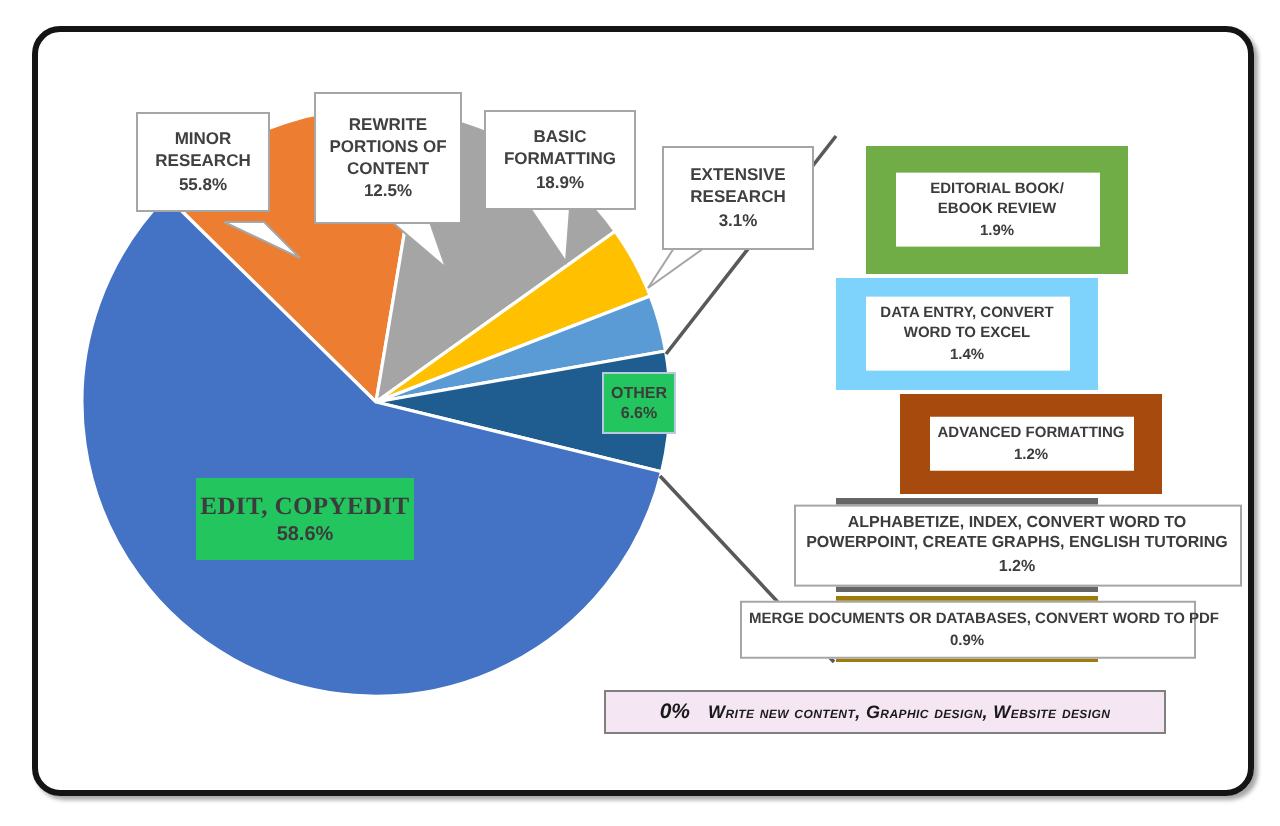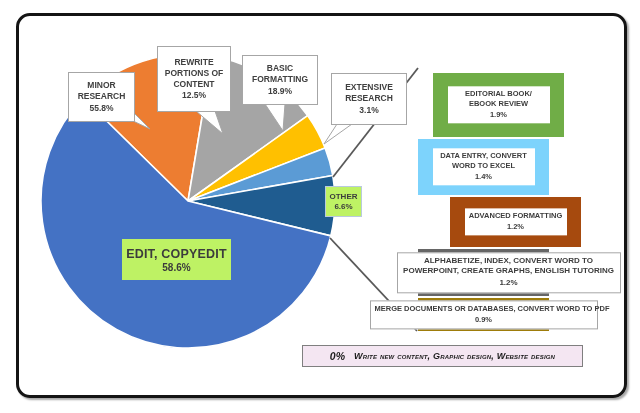--- a/index.html
+++ b/index.html
@@ -15,34 +15,33 @@
   }
   .chart-svg{position:absolute;left:0;top:0;}
 
   
   .callout{
     position:absolute;background:#ffffff;border:1px solid #a6a6a6;
     display:flex;flex-direction:column;align-items:center;justify-content:center;
     text-align:center;font-weight:bold;font-size:8.5px;line-height:1.3;
     color:#404040;padding:2px 3px;box-sizing:border-box;
   }
-  .co-minor{left:68px;top:72px;width:67px;height:50px;}
+  .co-minor{left:68px;top:56px;width:67px;height:50px;}
   .co-rewrite{left:157px;top:46px;width:74px;height:66px;}
   .co-basic{left:242px;top:55px;width:76px;height:50px;}
   .co-extensive{left:331px;top:73px;width:76px;height:52px;}
 
   
   .slice-label{
-    position:absolute;background:#bef264;text-align:center;color:#3c3c3c;
+    position:absolute;background:#22c55e;text-align:center;color:#3c3c3c;
     display:flex;flex-direction:column;align-items:center;justify-content:center;
     box-sizing:border-box;
-    margin-left:24px;
   }
   .edit-label{left:98px;top:239px;width:109px;height:41px;font-weight:bold;}
-  .edit-label .t{font-size:12.5px;letter-spacing:.2px;}
+  .edit-label .t{font-size:12.5px;letter-spacing:.2px;font-family:Liberation Serif, serif;}
   .edit-label .p{font-size:10px;margin-top:1px;}
   .other-label{left:301px;top:186px;width:37px;height:31px;border:1px solid #b9cade;font-weight:bold;}
   .other-label .t{font-size:8px;}
   .other-label .p{font-size:8px;margin-top:1px;}
 
   
   .bar{position:absolute;left:418px;top:73px;width:131px;}
   .seg{position:relative;width:131px;}
   .seg + .seg{margin-top:2px;}
   .seg-1{height:64px;margin-left:15px;} .seg-2{height:56px;} .seg-3{height:50px;margin-left:32px;}

